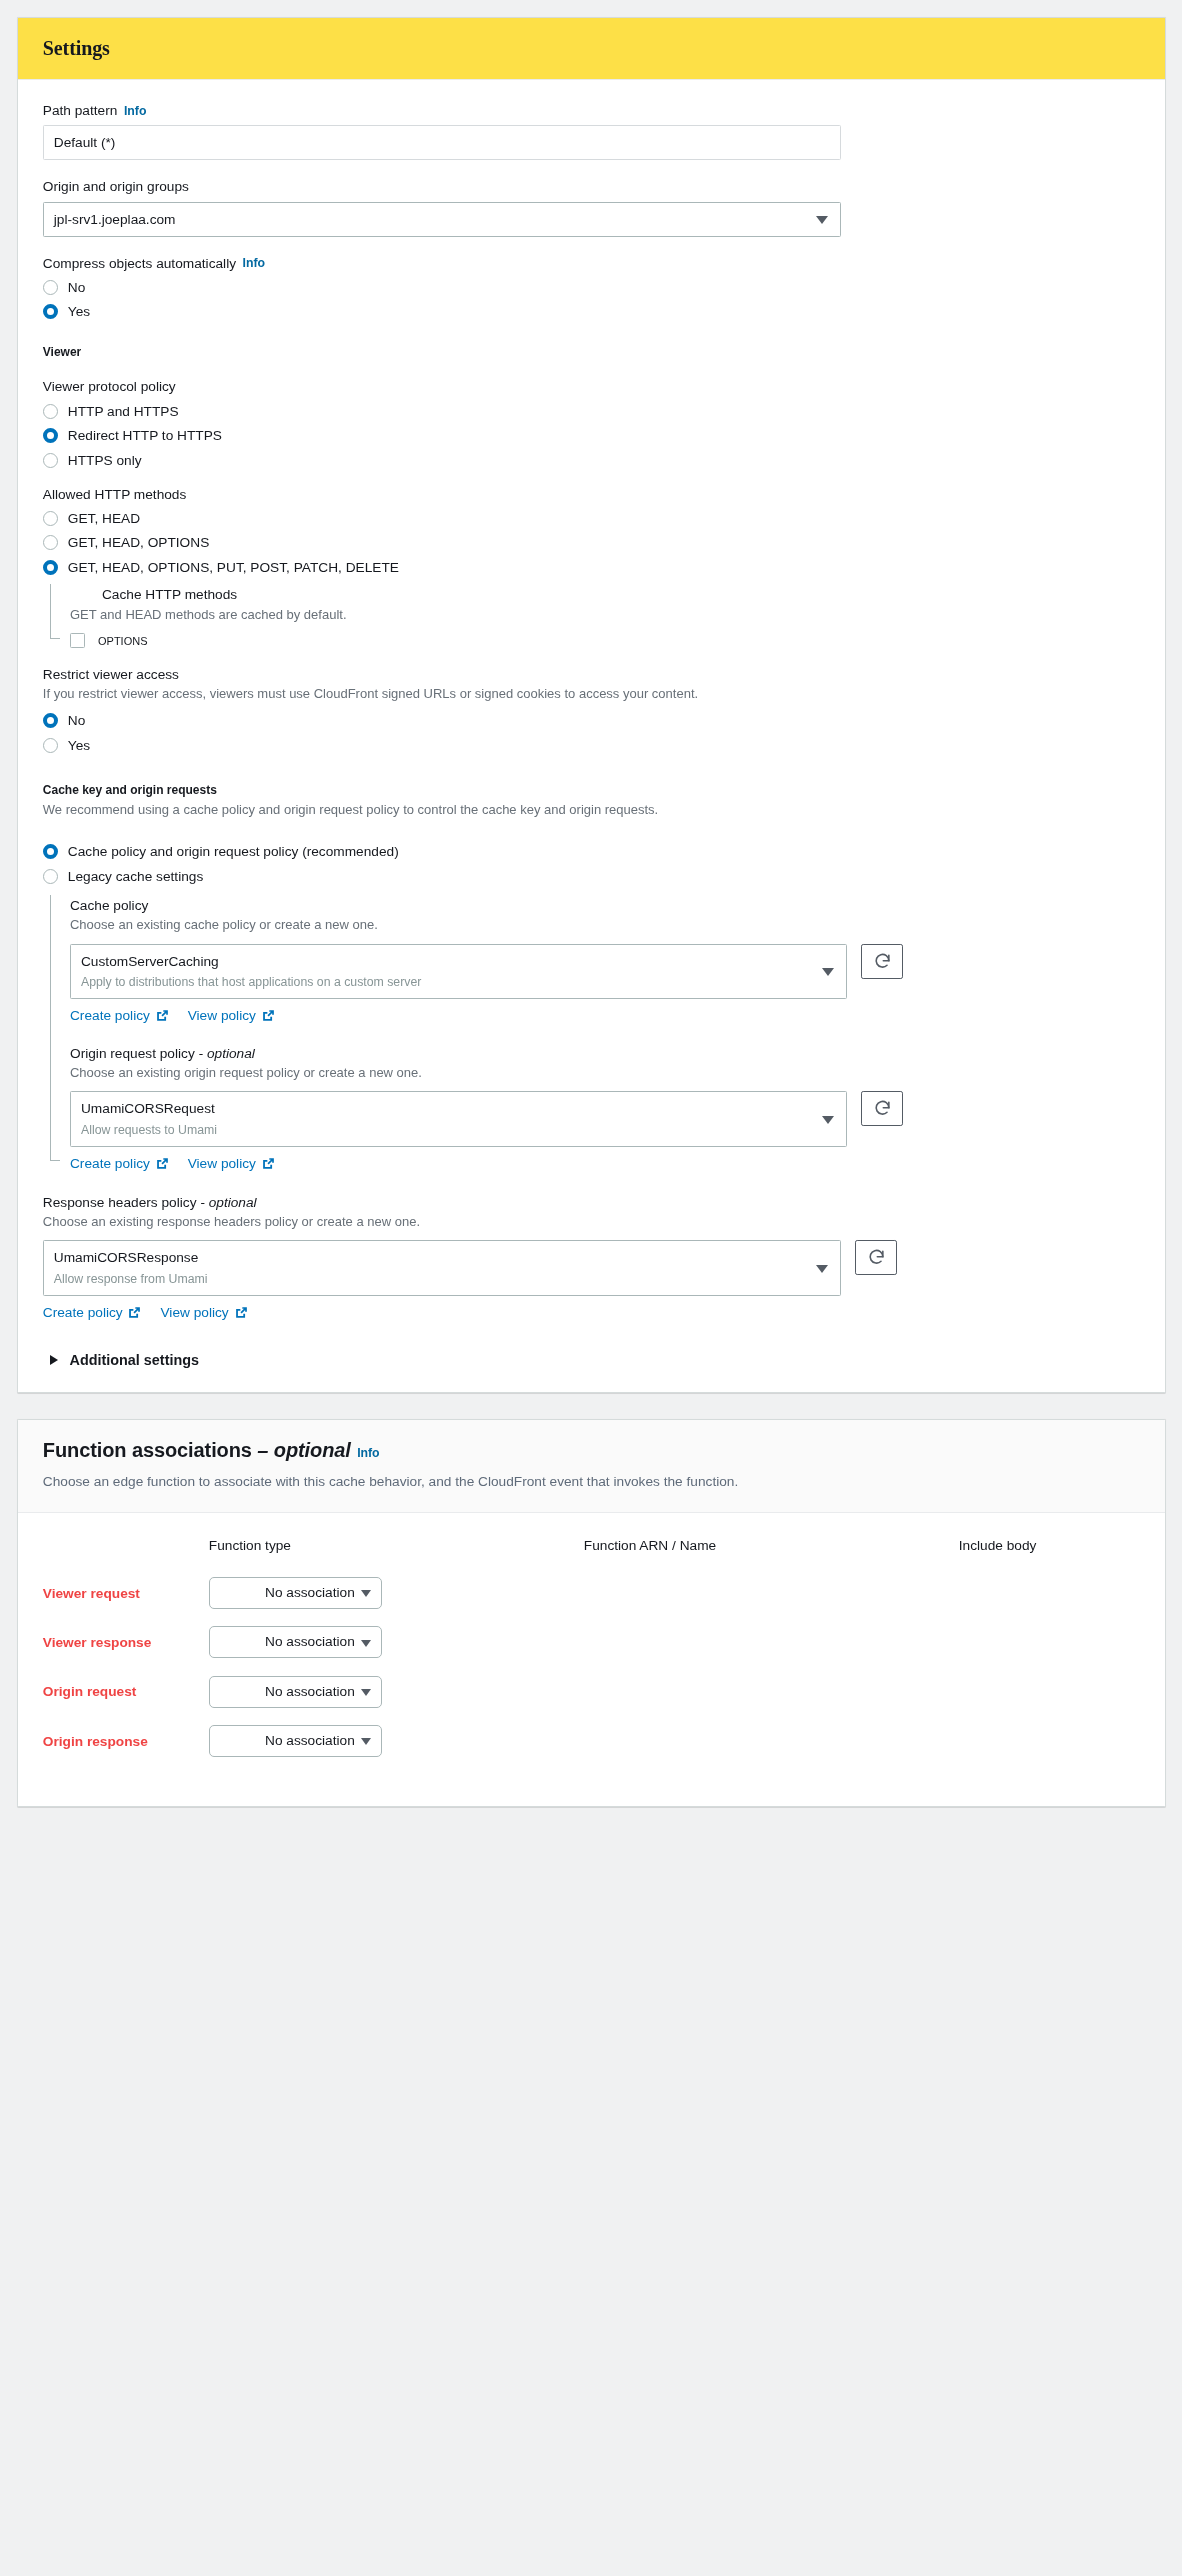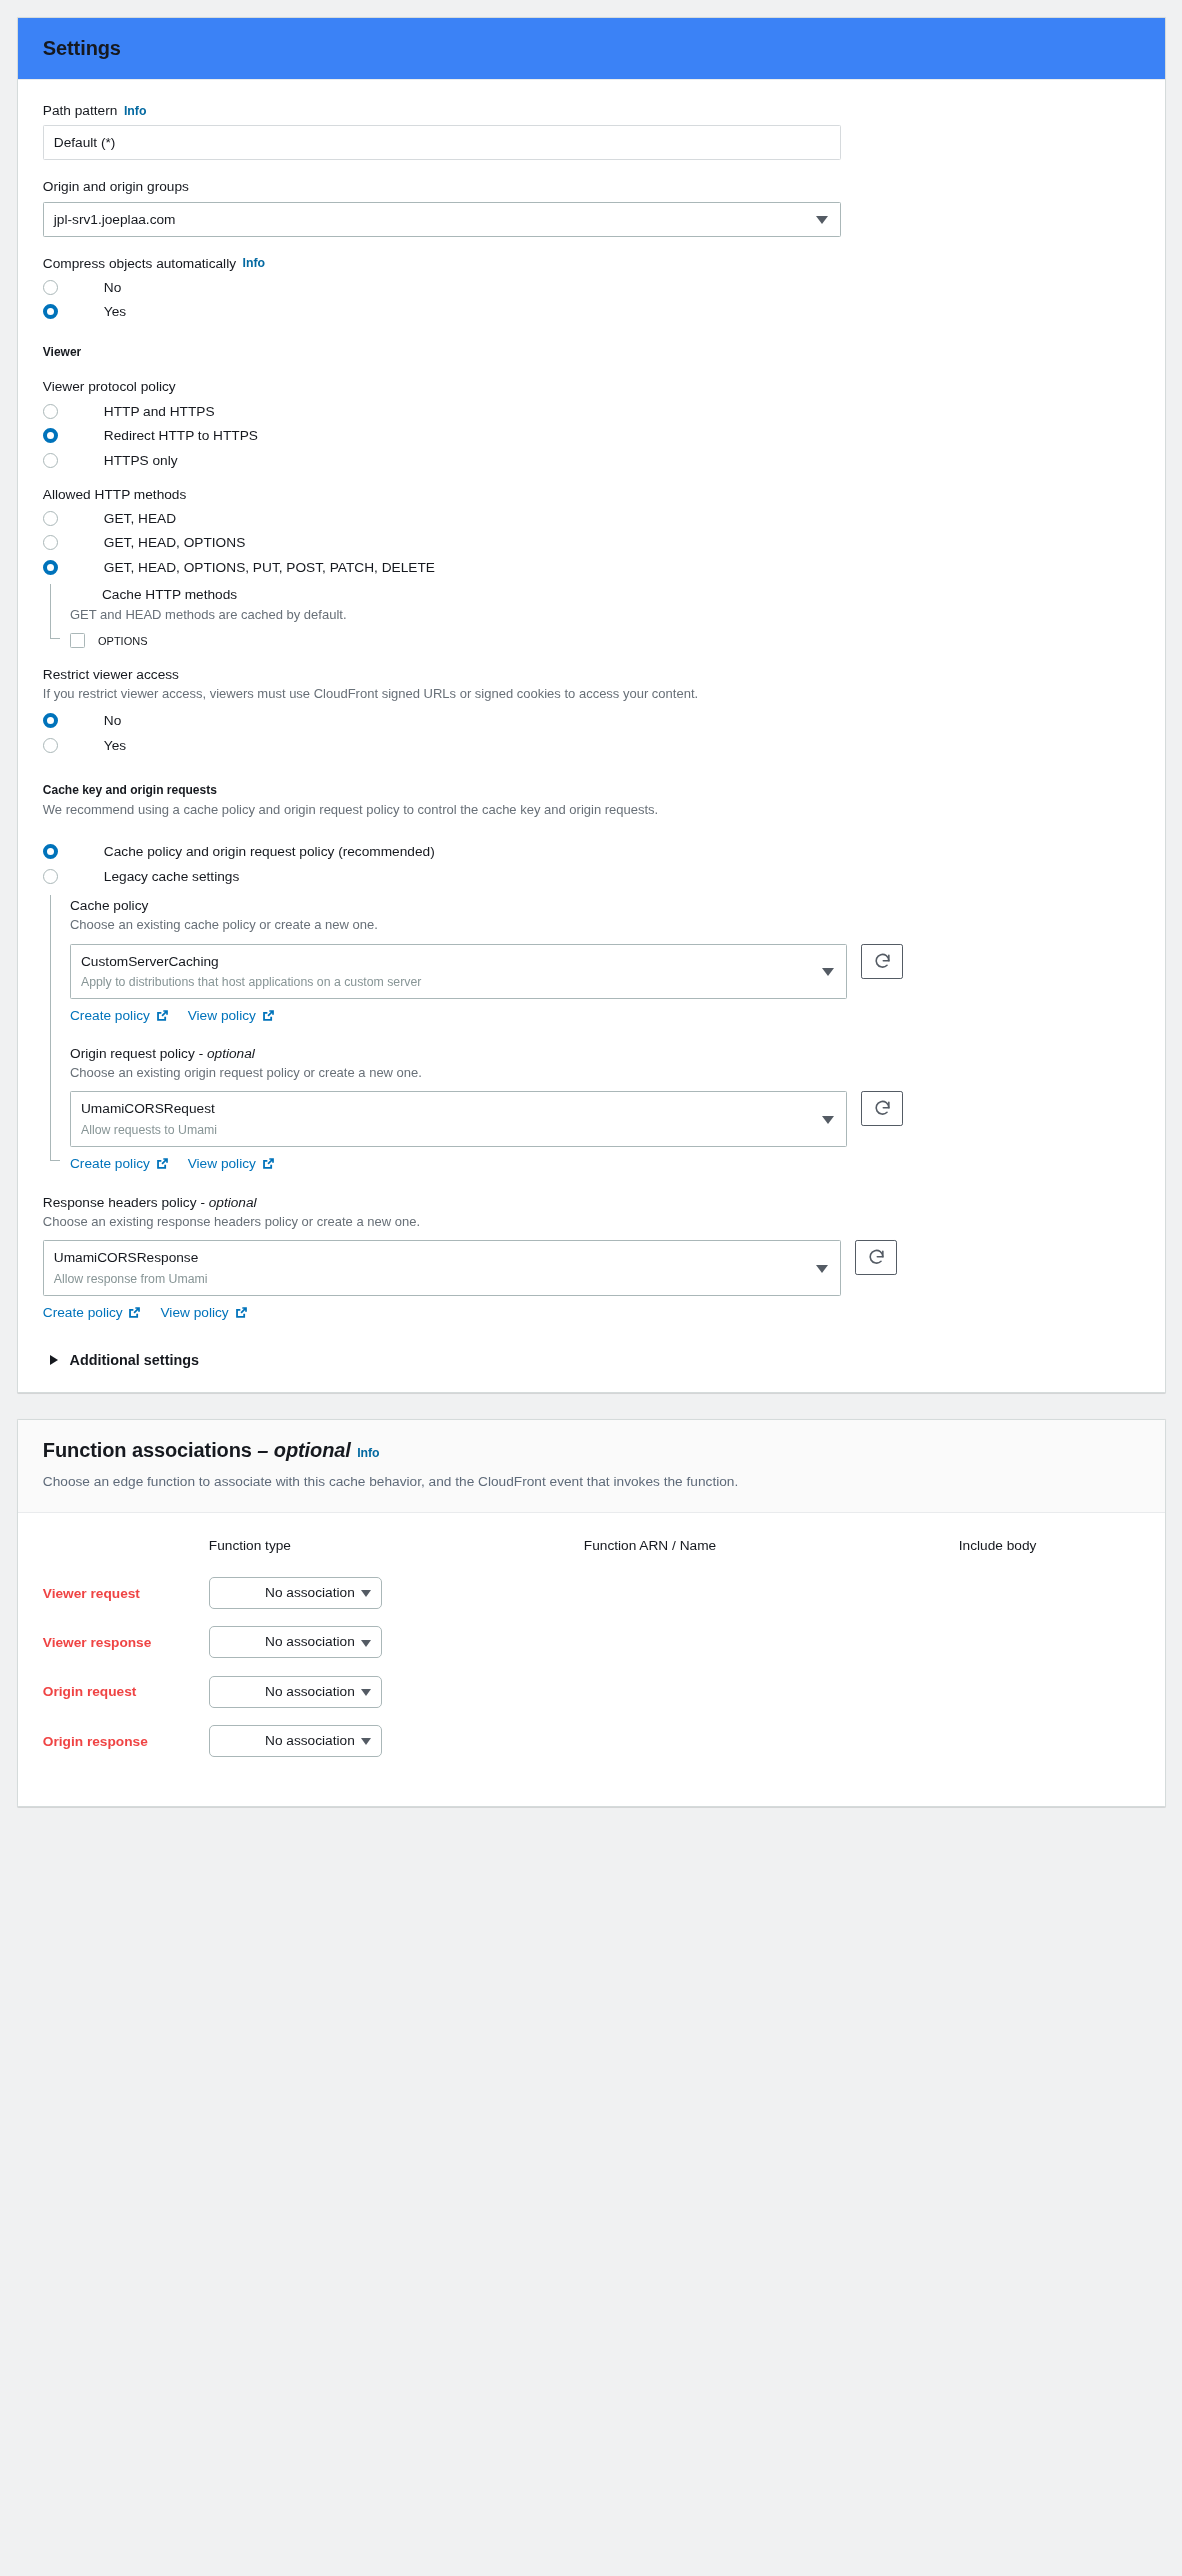--- a/index.html
+++ b/index.html
@@ -15,23 +15,24 @@
 
   
   .panel {
     background: #ffffff;
     border: 0.7px solid #d5dbdb;
     border-radius: 1.4px;
     box-shadow: 0 0.7px 0.7px rgba(0,0,0,0.12);
     margin-bottom: 26px;
   }
   .panel-header {
-    background: #3b82f6;
+    background: #fde047;
     border-bottom: 0.7px solid #e9ebed;
     padding: 19px 24.5px 19px 24.5px;
+    font-family: Liberation Serif, serif;
   }
   .panel-title {
     font-size: 20px;
     font-weight: bold;
     color: #16191f;
     letter-spacing: -0.1px;
   }
   .panel-title .opt {
     font-style: italic;
     font-weight: bold;
@@ -107,21 +108,21 @@
     width: 0; height: 0;
     border-left: 6.5px solid transparent;
     border-right: 6.5px solid transparent;
     border-top: 8px solid #545b64;
   }
   .select .sel-main { font-size: 13.7px; color: #16191f; line-height: 18px; }
   .select .sel-sub { font-size: 12.3px; color: #879596; margin-top: 3.6px; line-height: 16px; }
   .select.one-line { padding: 0 32px 0 10px; line-height: 33px; height: 35px; }
 
   
-  .radio-row { display: flex; align-items: flex-end; margin: 9.4px 0; gap: 36px; }
+  .radio-row { display: flex; align-items: flex-end; margin: 9.4px 0; }
   .radio {
     width: 15px; height: 15px;
     border-radius: 50%;
     border: 1.4px solid #aab7b8;
     background: #fff;
     flex: 0 0 auto;
     position: relative;
     cursor: pointer;
   }
   .radio.on { border-color: #0073bb; border-width: 4.3px; background: #fff; }

